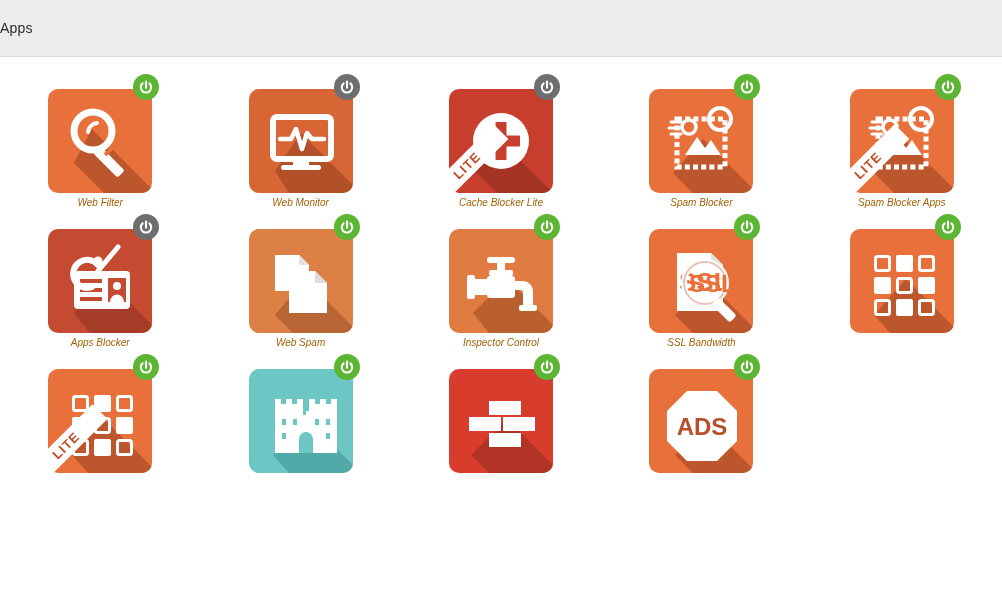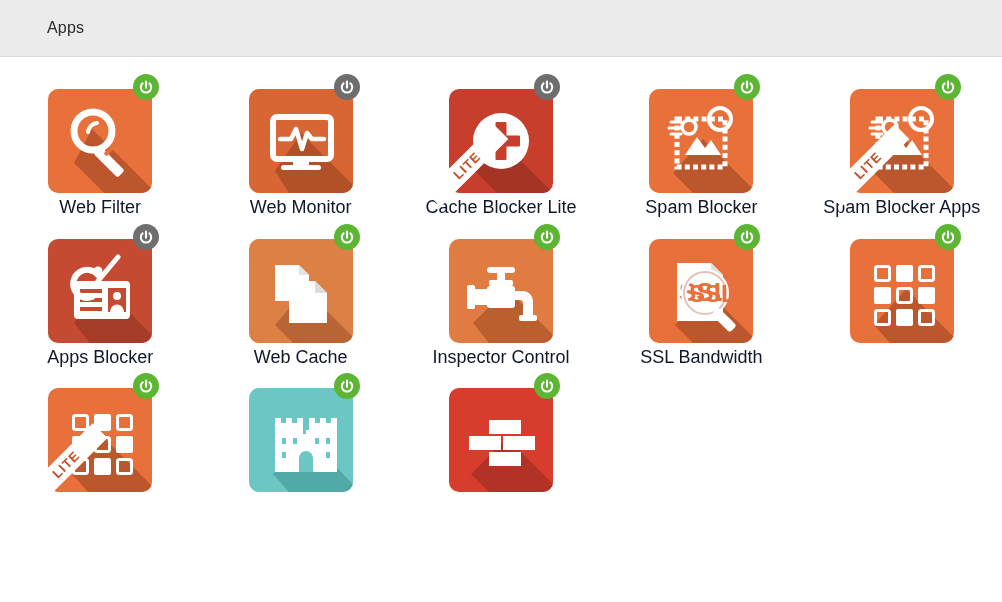--- a/index.html
+++ b/index.html
@@ -18,24 +18,23 @@
   
   .header {
     height: 57px;
     background: #ececec;
     border-bottom: 1px solid #dcdcdc;
     box-sizing: border-box;
     display: flex;
     align-items: center;
   }
   .header-title {
-    font-size: 16px;
+    font-size: 14px;
     color: #2b2b2b;
     font-weight: 400;
-    padding-left: 47px;
     letter-spacing: .2px;
   }
 
   
   .apps-grid {
     padding: 24px 0 0 0;
     display: grid;
     grid-template-columns: repeat(5, 1fr);
     row-gap: 12px;
   }
@@ -102,25 +101,26 @@
   }
   .lite-ribbon span {
     font-size: 13px;
     font-weight: bold;
     letter-spacing: 1px;
     color: #c2502a;
     font-family: "Liberation Sans", sans-serif;
   }
 
   .app-label {
-    font-size: 18px;
-    color: #0f172a;
+    font-size: 10px;
+    color: #a16207;
     text-align: center;
     line-height: 1.2;
     white-space: nowrap;
+    font-style: italic;
   }
 </style>
 </head>
 <body>
 
 <div class="header">
   <div class="header-title">Apps</div>
 </div>
 
 <div class="apps-grid" id="apps-grid">
@@ -289,21 +289,21 @@
         </div>
         <div class="power-badge on">
           <svg viewBox="0 0 14 14" xmlns="http://www.w3.org/2000/svg">
             <g>
               <path d="M7 1.6 v6.2" stroke="#ffffff" stroke-width="2.1" stroke-linecap="round" fill="none"></path>
               <path d="M3.6 3.4 a5.2 5.2 0 1 0 6.8 0" stroke="#ffffff" stroke-width="2.1" fill="none" stroke-linecap="round"></path>
             </g>
           </svg>
         </div>
       </div>
-      <div class="app-label">Web Cache</div>
+      <div class="app-label">Web Spam</div>
     </div>
     <div class="app-cell">
       <div class="icon-wrap">
         <div class="icon-tile">
           <svg class="icon-svg" viewBox="0 0 104 104" xmlns="http://www.w3.org/2000/svg">
             <rect x="0" y="0" width="104" height="104" fill="#e07b41"></rect>
             <path d="M58 50 L104 96 L104 104 L40 104 L24 84 Z" fill="#b35c2c" opacity="0.85"></path>
             <rect x="38" y="28" width="28" height="6" rx="3" fill="#ffffff"></rect>
             <rect x="48" y="32" width="8" height="12" fill="#ffffff"></rect>
             <rect x="40" y="41" width="24" height="6" rx="2" fill="#ffffff"></rect>
@@ -454,13 +454,33 @@
         <div class="power-badge on">
           <svg viewBox="0 0 14 14" xmlns="http://www.w3.org/2000/svg">
             <g>
               <path d="M7 1.6 v6.2" stroke="#ffffff" stroke-width="2.1" stroke-linecap="round" fill="none"></path>
               <path d="M3.6 3.4 a5.2 5.2 0 1 0 6.8 0" stroke="#ffffff" stroke-width="2.1" fill="none" stroke-linecap="round"></path>
             </g>
           </svg>
         </div>
       </div>
     </div>
+    <div class="app-cell">
+      <div class="icon-wrap">
+        <div class="icon-tile">
+          <svg class="icon-svg" viewBox="0 0 104 104" xmlns="http://www.w3.org/2000/svg">
+            <rect x="0" y="0" width="104" height="104" fill="#e8703a"></rect>
+            <path d="M58 54 L104 100 L104 104 L44 104 L26 86 Z" fill="#b4512a" opacity="0.85"></path>
+            <path d="M38 22 h30 l20 20 v30 l-20 20 h-30 l-20 -20 v-30 z" fill="#ffffff"></path>
+            <text x="53" y="66" text-anchor="middle" font-family="Liberation Sans, sans-serif" font-size="24" font-weight="bold" fill="#b4512a">ADS</text>
+          </svg>
+        </div>
+        <div class="power-badge on">
+          <svg viewBox="0 0 14 14" xmlns="http://www.w3.org/2000/svg">
+            <g>
+              <path d="M7 1.6 v6.2" stroke="#ffffff" stroke-width="2.1" stroke-linecap="round" fill="none"></path>
+              <path d="M3.6 3.4 a5.2 5.2 0 1 0 6.8 0" stroke="#ffffff" stroke-width="2.1" fill="none" stroke-linecap="round"></path>
+            </g>
+          </svg>
+        </div>
+      </div>
+    </div>
   </div>
 
 </body></html>

